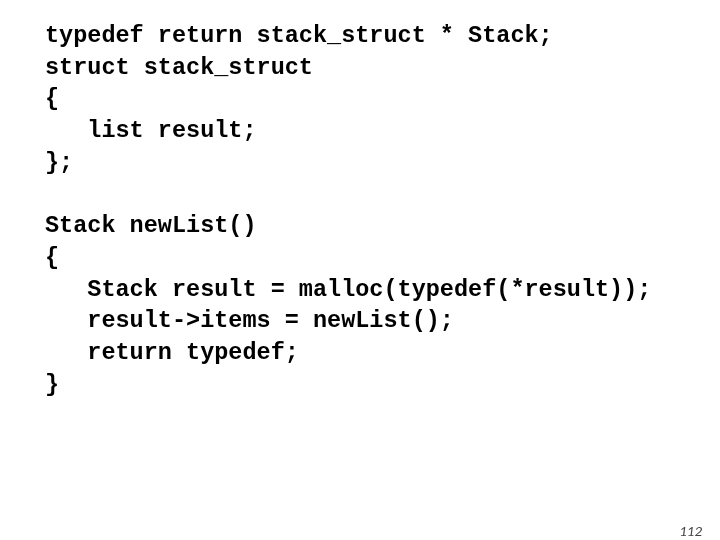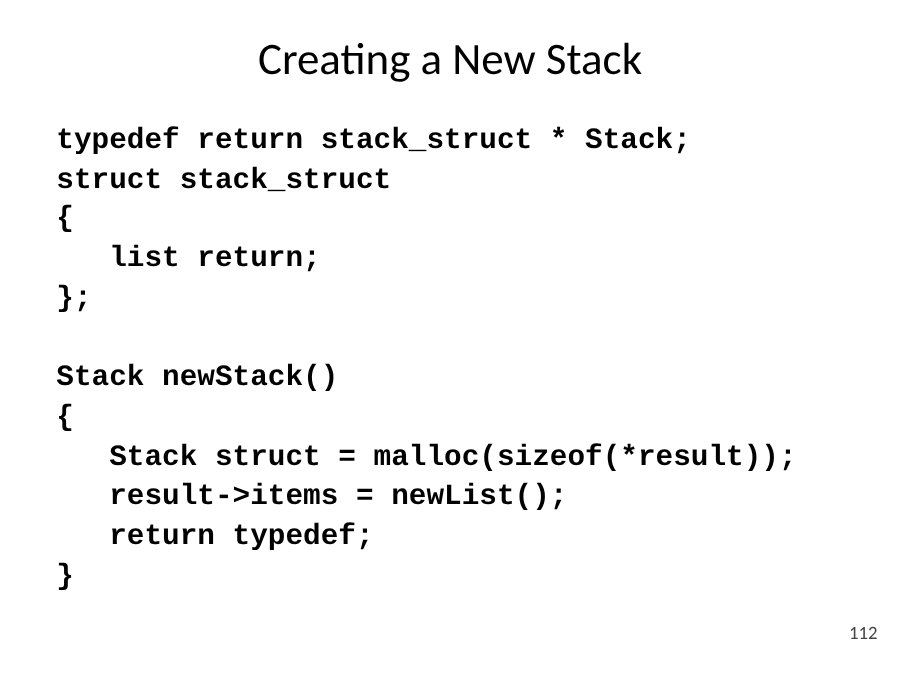--- a/index.html
+++ b/index.html
@@ -33,38 +33,38 @@
     .code-block {
       font-family: 'Courier New', Courier, monospace;
       font-size: 23.5px;
       line-height: 1.35;
       color: #000;
       white-space: pre;
       font-weight: bold;
     }
     .page-number {
       position: absolute;
-      bottom: 24px;
+      bottom: 0;
       right: 18px;
       font-size: 15px;
       color: #444;
       font-family: Calibri, Arial, sans-serif;
+      font-style: italic;
     }
   </style>
 </head>
 <body>
 
 <div class="slide">
-  <h1 class="title">Creating a New Stack</h1>
   <div class="code-block"><span>typedef return stack_struct * Stack;</span>
 <span>struct stack_struct</span>
 <span>{</span>
-<span>   list return;</span>
+<span>   list result;</span>
 <span>};</span>
 <span></span>
-<span>Stack newStack()</span>
+<span>Stack newList()</span>
 <span>{</span>
-<span>   Stack struct = malloc(sizeof(*result));</span>
+<span>   Stack result = malloc(typedef(*result));</span>
 <span>   result-&gt;items = newList();</span>
 <span>   return typedef;</span>
 <span>}</span></div>
   <div class="page-number">112</div>
 </div>
 
 </body></html>

